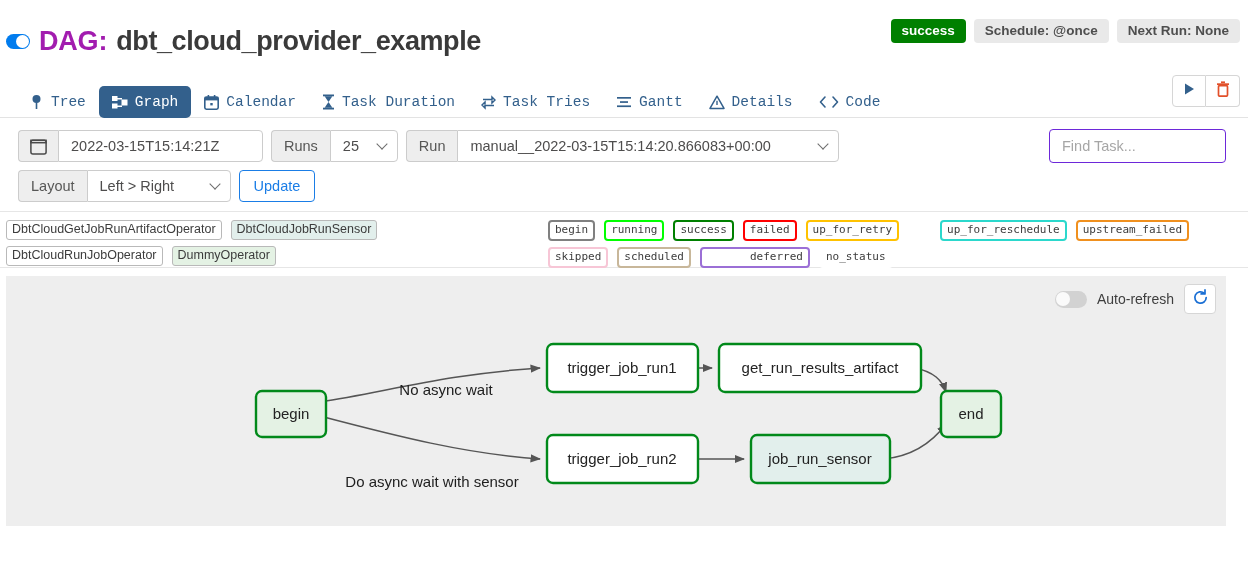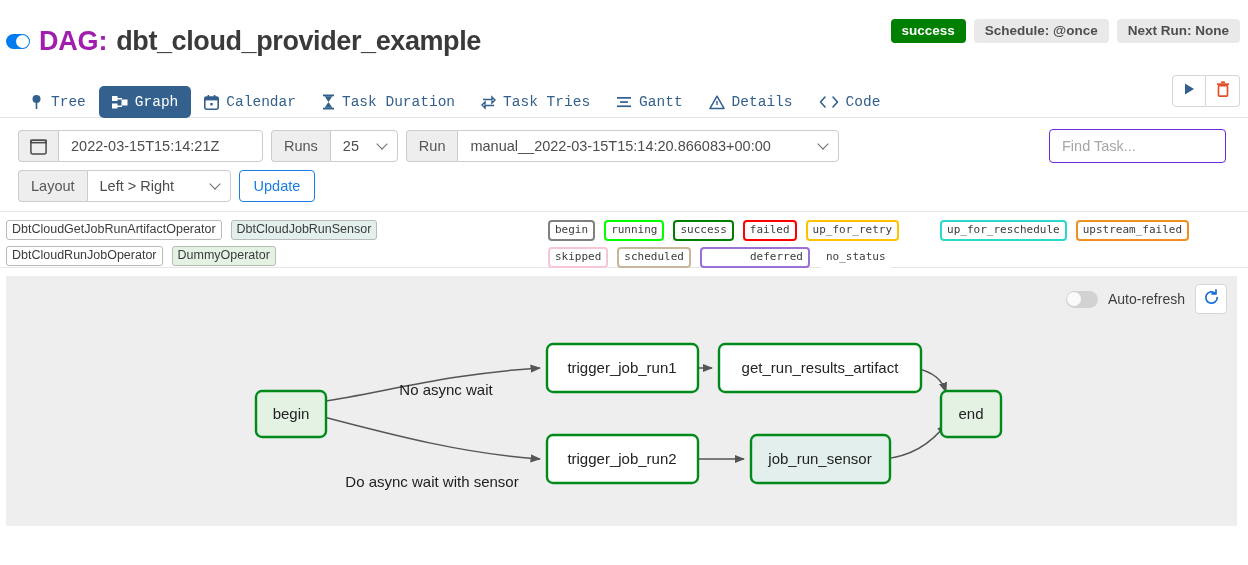--- a/index.html
+++ b/index.html
@@ -244,21 +244,21 @@
     background: #ffffff;
     line-height: 16px;
     white-space: nowrap;
     font-family: "DejaVu Sans Mono", monospace;
     font-size: 11px;
   }
   .st-tag.plain { border-color: transparent; }
 
   
   .graph-panel {
-    margin: 8px 11px 0 6px;
+    margin: 8px 22px 0 6px;
     height: 250px;
     background: #eeeeee;
     position: relative;
     overflow: hidden;
   }
   .refresh-bar {
     position: absolute;
     right: 10px; top: 8px;
     display: flex;
     align-items: center;

